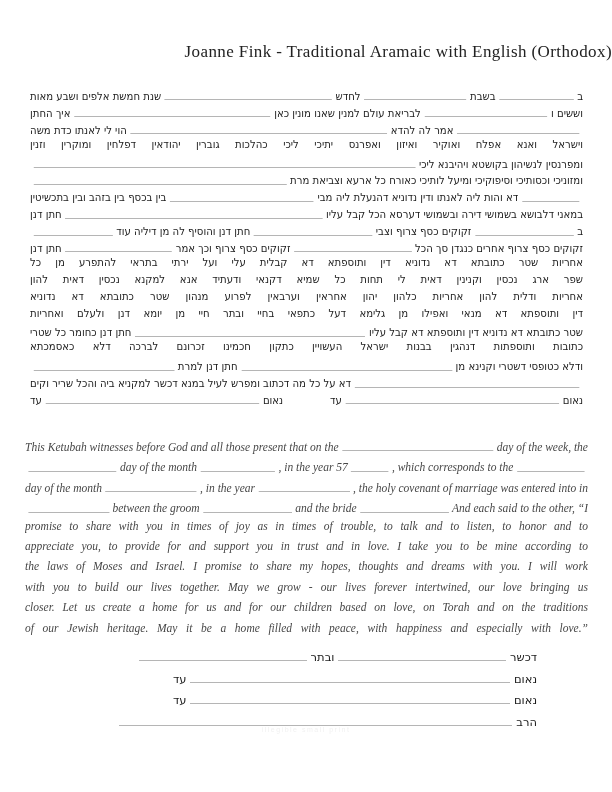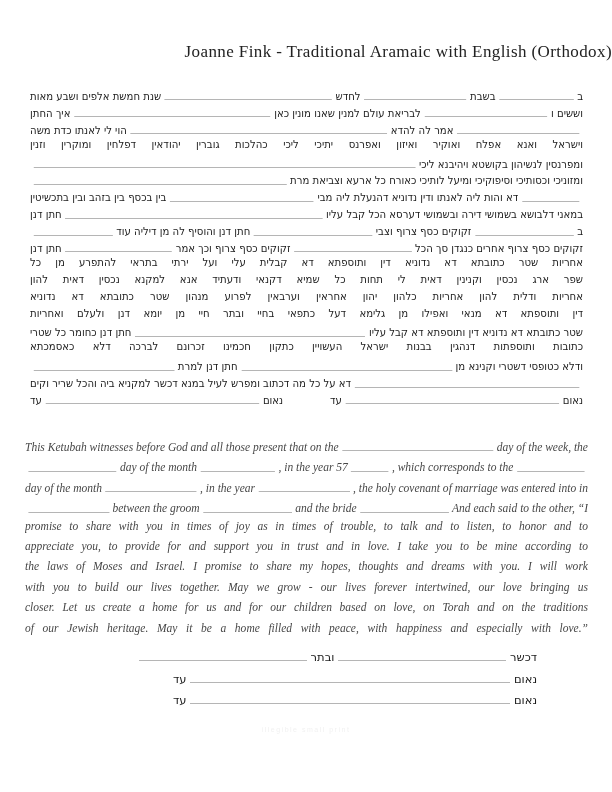--- a/index.html
+++ b/index.html
@@ -179,15 +179,19 @@
       <div class="row flexrow" style="margin-left: 38px;">
         <span class="t">נאום</span>
         <span class="b" style="flex-grow: 1;"></span>
         <span class="t">עד</span>
       </div>
       <div class="row flexrow" style="margin-left: 38px;">
         <span class="t">נאום</span>
         <span class="b" style="flex-grow: 1;"></span>
         <span class="t">עד</span>
       </div>
+      <div class="row flexrow" style="margin-left: -20px;">
+        <span class="t">הרב</span>
+        <span class="b" style="flex-grow: 1;"></span>
+      </div>
     </div>
   <div class="footer">illegible small print</div>
 </div>
 
 </body></html>

